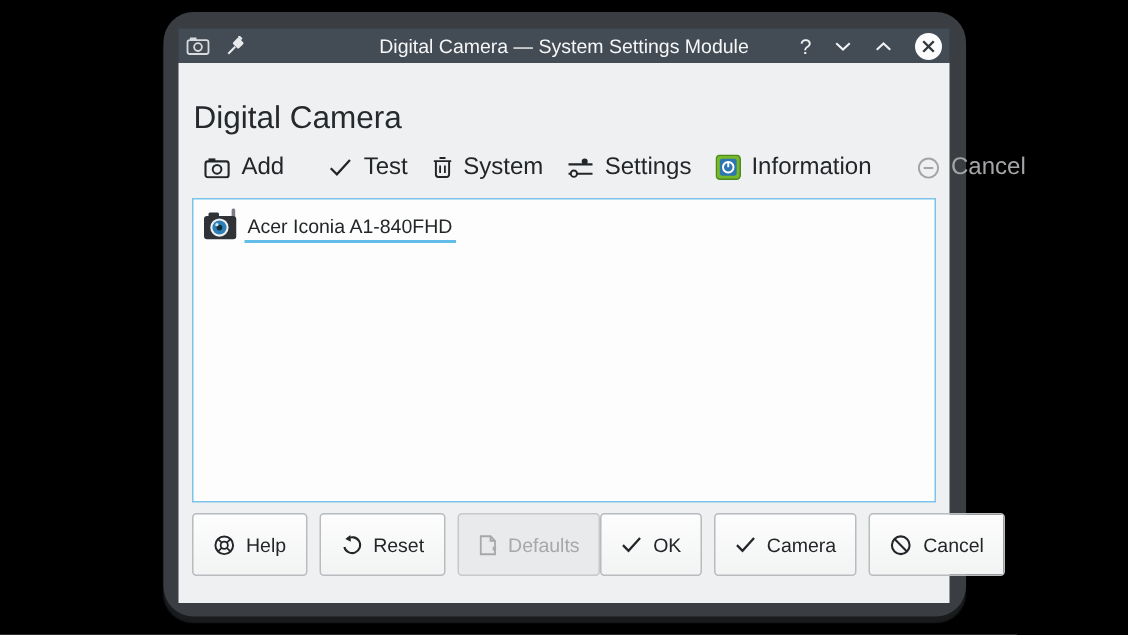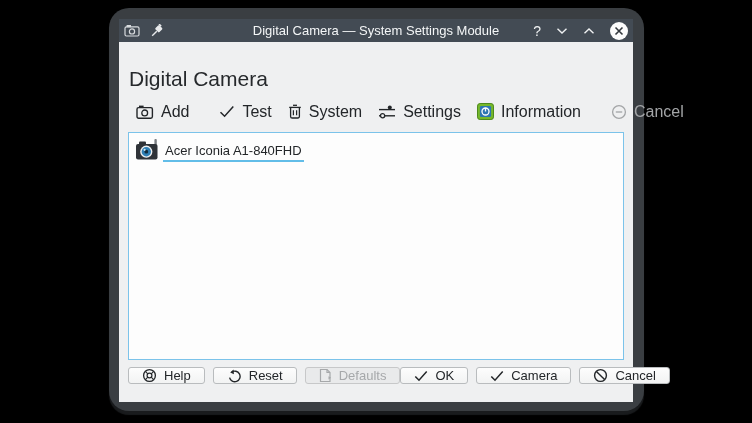--- a/index.html
+++ b/index.html
@@ -31,21 +31,21 @@
   
   .camera-list{flex:1;background:#fdfdfd;border:1px solid #7bc3ea;min-height:0;
                padding:5px 4px;overflow:hidden;}
   .camera-item{display:inline-flex;flex-direction:row;align-items:center;margin:0;}
   .camera-item-label{font-size:13px;color:#232629;padding:1px 2px 2px;
                      border-bottom:2px solid #62bde8;margin-top:2px;}
   
   .footer{display:flex;align-items:center;margin:7px 0 0;flex:0 0 auto;}
   .footer-left,.footer-right{display:flex;gap:8px;}
   .footer-right{margin-left:auto;}
-  .push-btn{display:flex;align-items:center;justify-content:center;gap:7px;height:17px;
+  .push-btn{display:flex;align-items:center;justify-content:center;gap:7px;height:42px;
             padding:0 13px;min-width:40px;font-size:13px;color:#232629;font-family:inherit;
             background:linear-gradient(#fdfdfd,#f2f3f3);border:1px solid #b9bcbe;border-radius:3px;}
   .push-btn.disabled{color:#a6a8aa;background:#e9eaeb;border-color:#c7c8c9;}
   svg{display:block;}
 </style>
 </head>
 <body>
 
 <div id="screen">
   <div class="window-frame">

